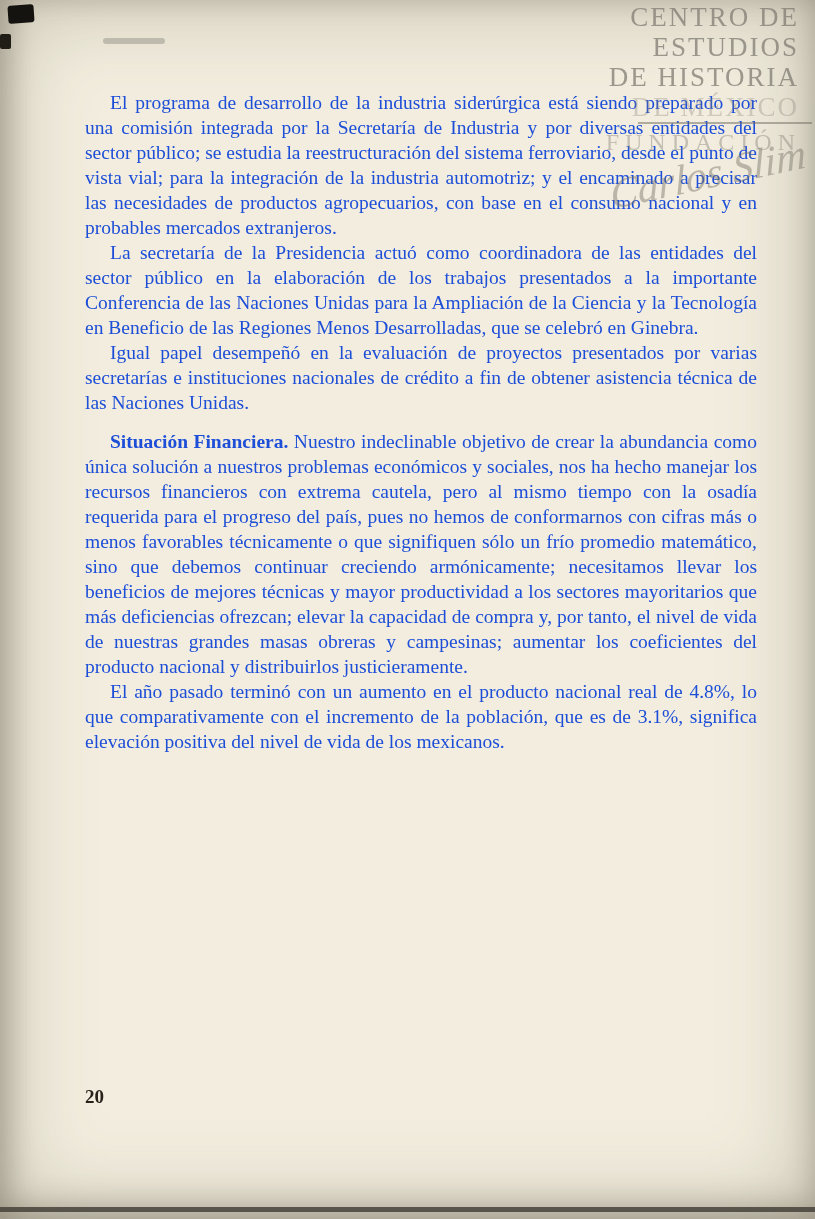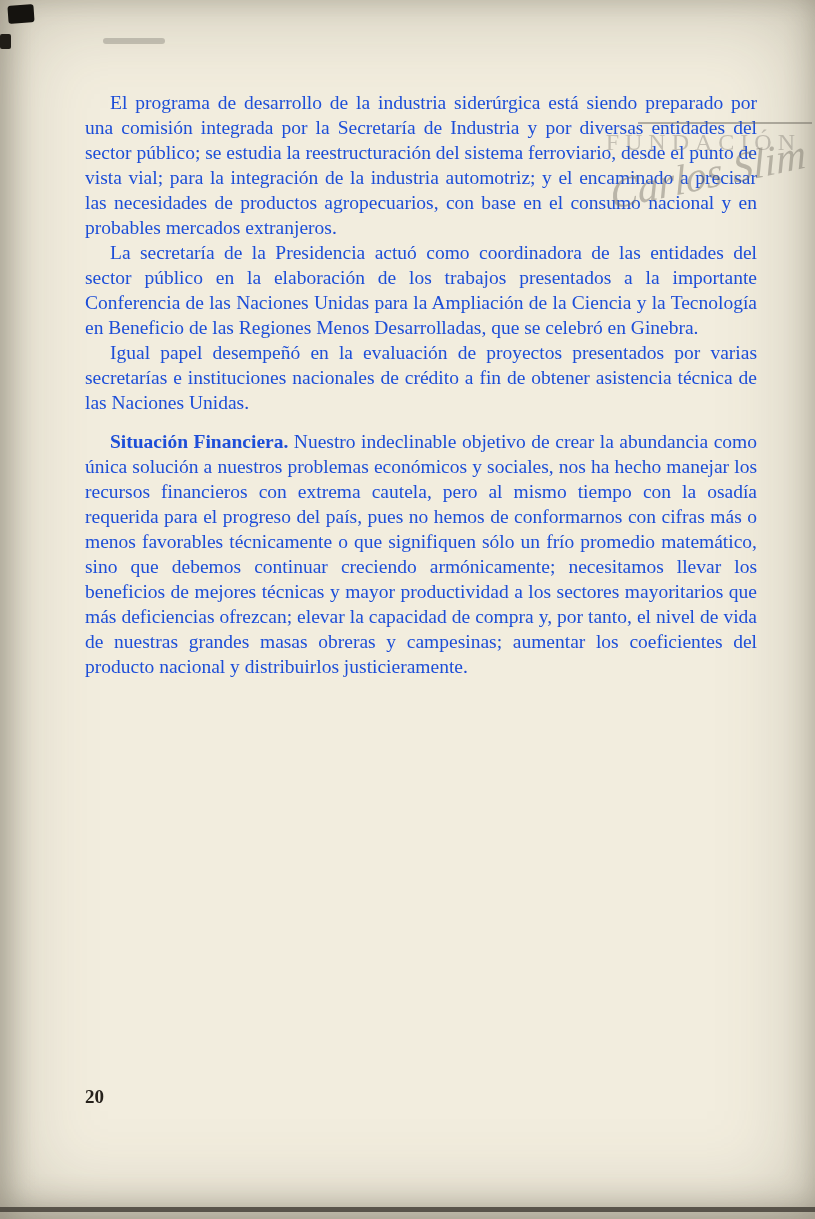--- a/index.html
+++ b/index.html
@@ -134,26 +134,33 @@
 </head>
 <body>
 
 <div class="scan">
 
   <div class="artifact artifact-corner"></div>
   <div class="artifact artifact-edge"></div>
   <div class="artifact artifact-dash"></div>
   <div class="bottom-line"></div>
 
+  <div class="watermark-block">
+    <div class="wm-line">CENTRO DE</div>
+    <div class="wm-line">ESTUDIOS</div>
+    <div class="wm-line">DE HISTORIA</div>
+    <div class="wm-line wm-line-faint">DE MÉXICO</div>
+  </div>
   <div class="wm-rule"></div>
   <div class="wm-foundation">FUNDACIÓN</div>
   <div class="wm-script">Carlos Slim</div>
 
   <div class="text-block">
     <p>El programa de desarrollo de la industria siderúrgica está siendo preparado por una comisión integrada por la Secretaría de Industria y por diversas entidades del sector público; se estudia la reestructuración del sistema ferroviario, desde el punto de vista vial; para la integración de la industria automotriz; y el encaminado a precisar las necesidades de productos agropecuarios, con base en el consumo nacional y en probables mercados extranjeros.</p>
     <p>La secretaría de la Presidencia actuó como coordinadora de las entidades del sector público en la elaboración de los trabajos presentados a la importante Conferencia de las Naciones Unidas para la Ampliación de la Ciencia y la Tecnología en Beneficio de las Regiones Menos Desarrolladas, que se celebró en Ginebra.</p>
     <p>Igual papel desempeñó en la evaluación de proyectos presentados por varias secretarías e instituciones nacionales de crédito a fin de obtener asistencia técnica de las Naciones Unidas.</p>
     <p class="section"><strong>Situación Financiera.</strong><span> Nuestro indeclinable objetivo de crear la abundancia como única solución a nuestros problemas económicos y sociales, nos ha hecho manejar los recursos financieros con extrema cautela, pero al mismo tiempo con la osadía requerida para el progreso del país, pues no hemos de conformarnos con cifras más o menos favorables técnicamente o que signifiquen sólo un frío promedio matemático, sino que debemos continuar creciendo armónicamente; necesitamos llevar los beneficios de mejores técnicas y mayor productividad a los sectores mayoritarios que más deficiencias ofrezcan; elevar la capacidad de compra y, por tanto, el nivel de vida de nuestras grandes masas obreras y campesinas; aumentar los coeficientes del producto nacional y distribuirlos justicieramente.</span></p>
+    <p>El año pasado terminó con un aumento en el producto nacional real de 4.8%, lo que comparativamente con el incremento de la población, que es de 3.1%, significa elevación positiva del nivel de vida de los mexicanos.</p>
   </div>
 
   <div class="page-number">20</div>
 
 </div>
 
 </body></html>

